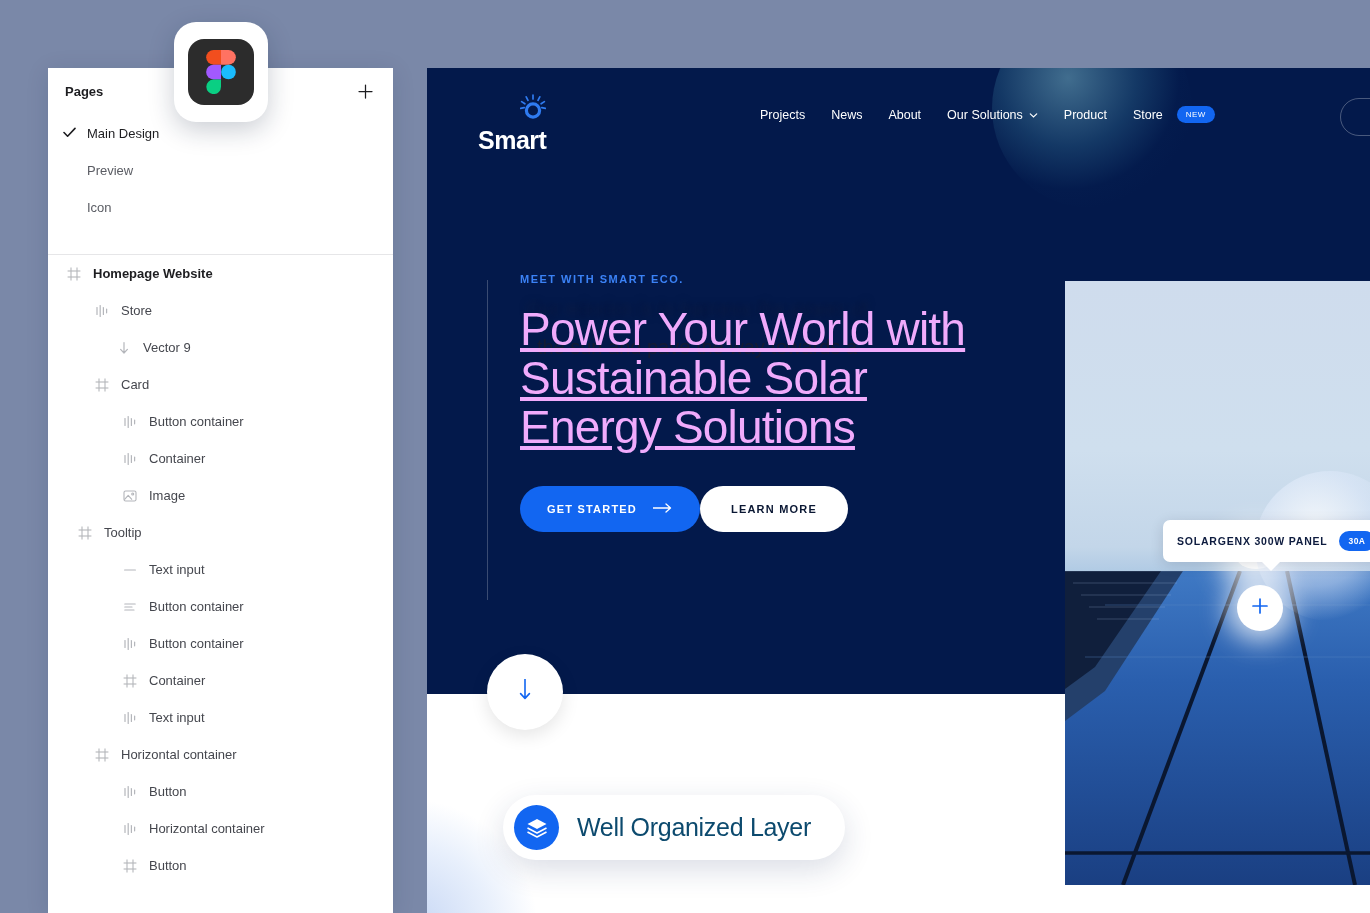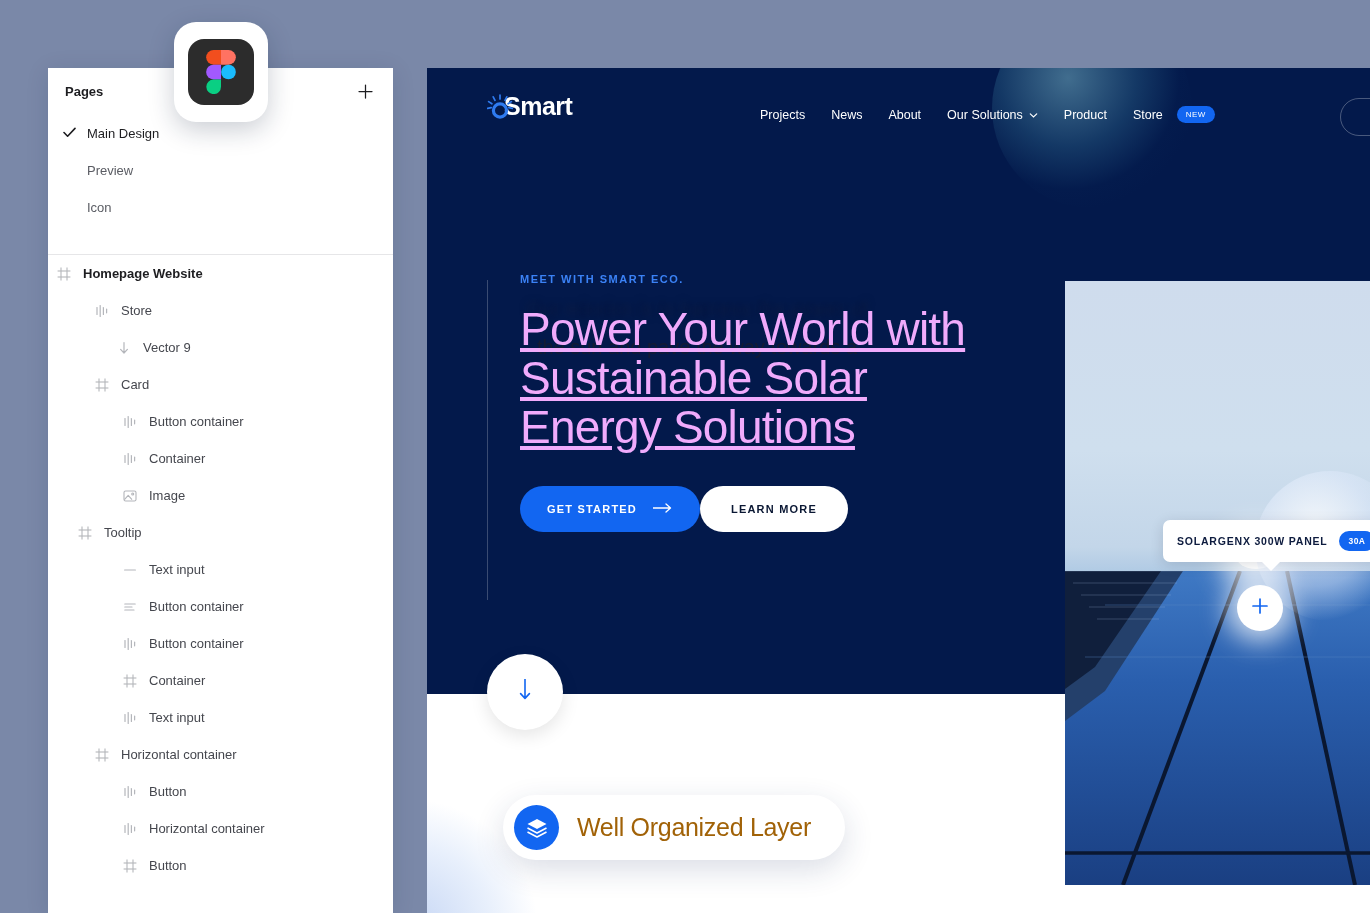--- a/index.html
+++ b/index.html
@@ -29,21 +29,21 @@
     width:200px; height:200px; border-radius:50%;
     background:radial-gradient(circle at 38% 35%, rgba(150,225,235,0.42) 0%, rgba(70,150,180,0.25) 38%, rgba(10,45,95,0.10) 62%, rgba(3,25,75,0) 74%);
     pointer-events:none;
   }
 
   
   .nav {
     position:absolute; left:0; top:0; width:943px; height:94px;
     display:flex; align-items:center; z-index:4;
   }
-  .logo { position:absolute; left:60px; top:26px; display:flex; align-items:flex-start; }
+  .logo { position:absolute; left:60px; top:26px; display:flex; align-items:flex-end;flex-direction:column; }
   .logo-sun { position:relative; width:26px; height:34px; }
   .logo-sun svg { position:absolute; left:0; top:0; }
   .logo-text {
     color:#ffffff; font-size:25px; font-weight:bold;
     letter-spacing:-0.5px; line-height:1; margin-left:-9px; margin-bottom:1px;
   }
   .nav-links {
     position:absolute; left:333px; top:38px;
     display:flex; align-items:center; gap:26px;
   }
@@ -155,21 +155,21 @@
   .float-card {
     position:absolute; left:503px; top:795px; z-index:30;
     height:65px; background:#ffffff; border-radius:33px;
     display:flex; align-items:center; gap:18px; padding:0 34px 0 11px;
     box-shadow:0 10px 30px rgba(30,50,100,0.16);
   }
   .float-icon {
     width:45px; height:45px; border-radius:50%; background:#1266f1;
     display:flex; align-items:center; justify-content:center; flex:0 0 auto;
   }
-  .float-label { font-size:25px; color:#a16207; letter-spacing:-0.3px; white-space:nowrap; }
+  .float-label { font-size:25px; color:#0c4a6e; letter-spacing:-0.3px; white-space:nowrap; }
 
   
   .panel {
     position:absolute; left:48px; top:68px;
     width:345px; height:845px;
     background:#ffffff;
     box-shadow:0 3px 22px rgba(20,30,60,0.12);
     overflow:hidden;
   }
   .pages-head {
@@ -401,21 +401,21 @@
     </div>
     <div class="page-row">
       <span class="page-check"></span>
       <span>Icon</span>
     </div>
   </div>
 
   <div class="divider"></div>
 
   <div id="layers-list">
-      <div class="layer-row bold" style="padding-left: 7px;">
+      <div class="layer-row bold" style="padding-left: 17px;">
         <span class="lyr-ico">
           <svg width="14" height="14" viewBox="0 0 14 14" stroke="#b4b6bb" stroke-width="1.1">
             <line x1="4" y1="0.6" x2="4" y2="13.4"></line>
             <line x1="10" y1="0.6" x2="10" y2="13.4"></line>
             <line x1="0.6" y1="4" x2="13.4" y2="4"></line>
             <line x1="0.6" y1="10" x2="13.4" y2="10"></line>
           </svg>
         </span>
         <span>Homepage Website</span>
       </div>

